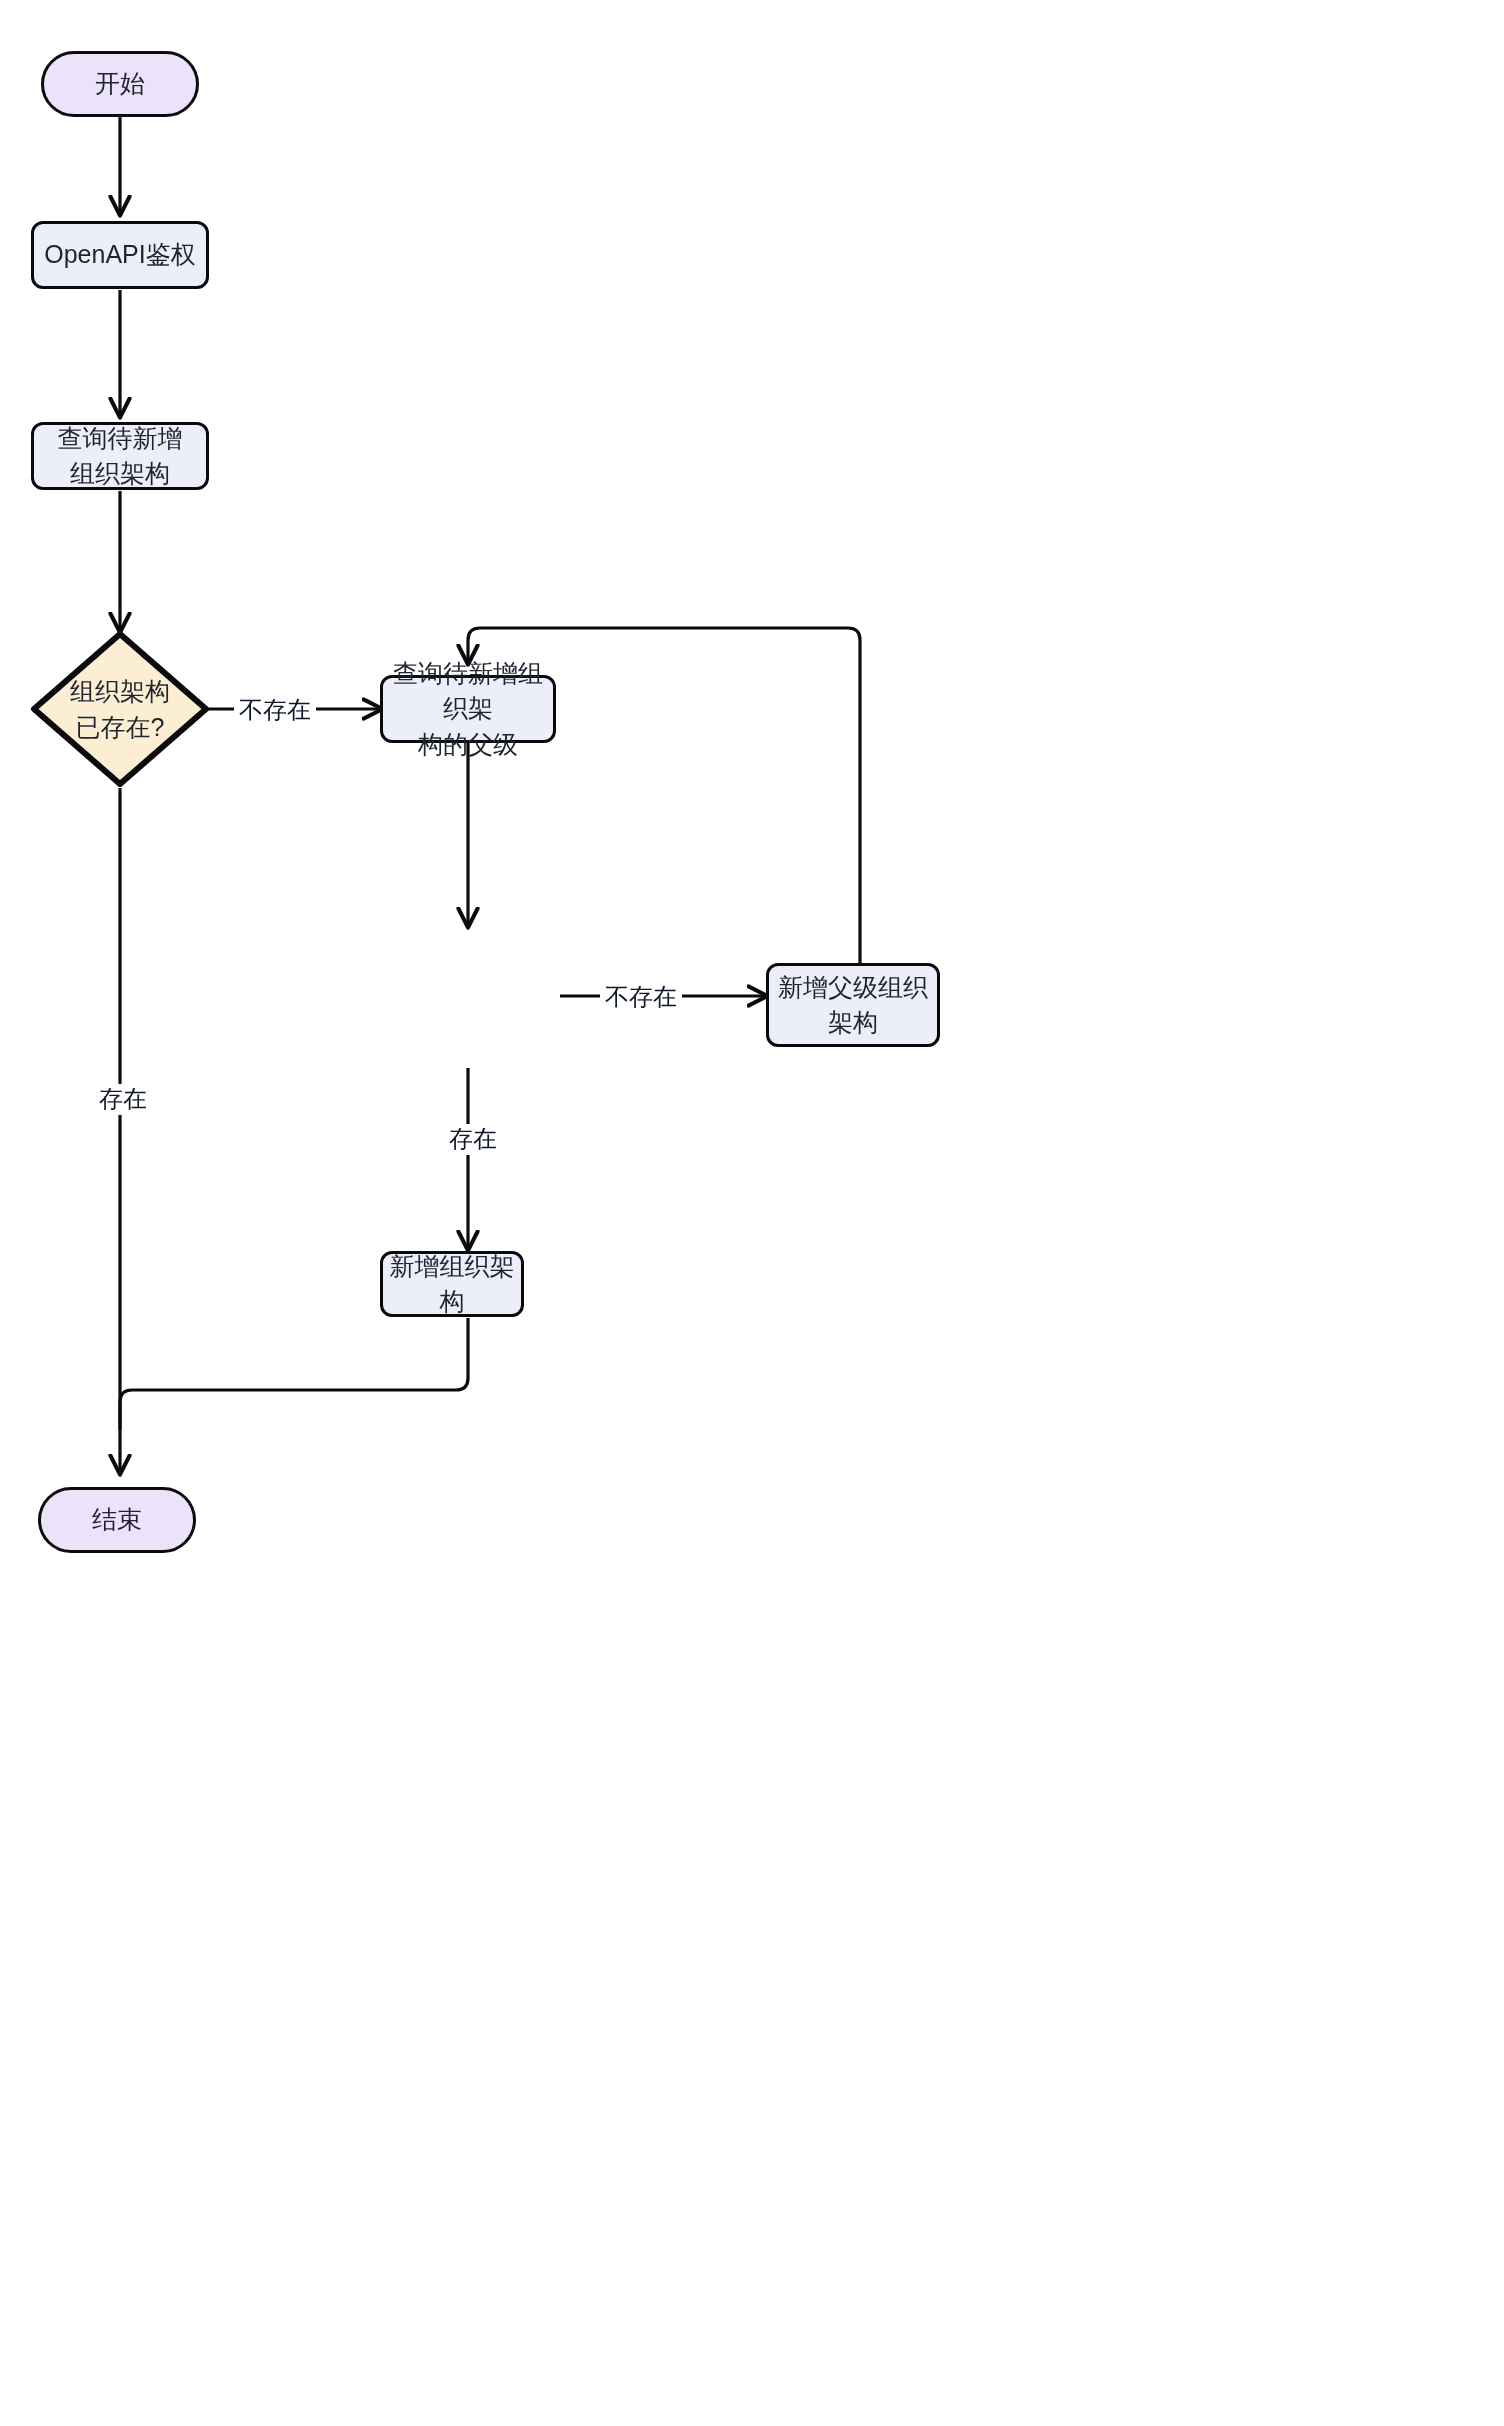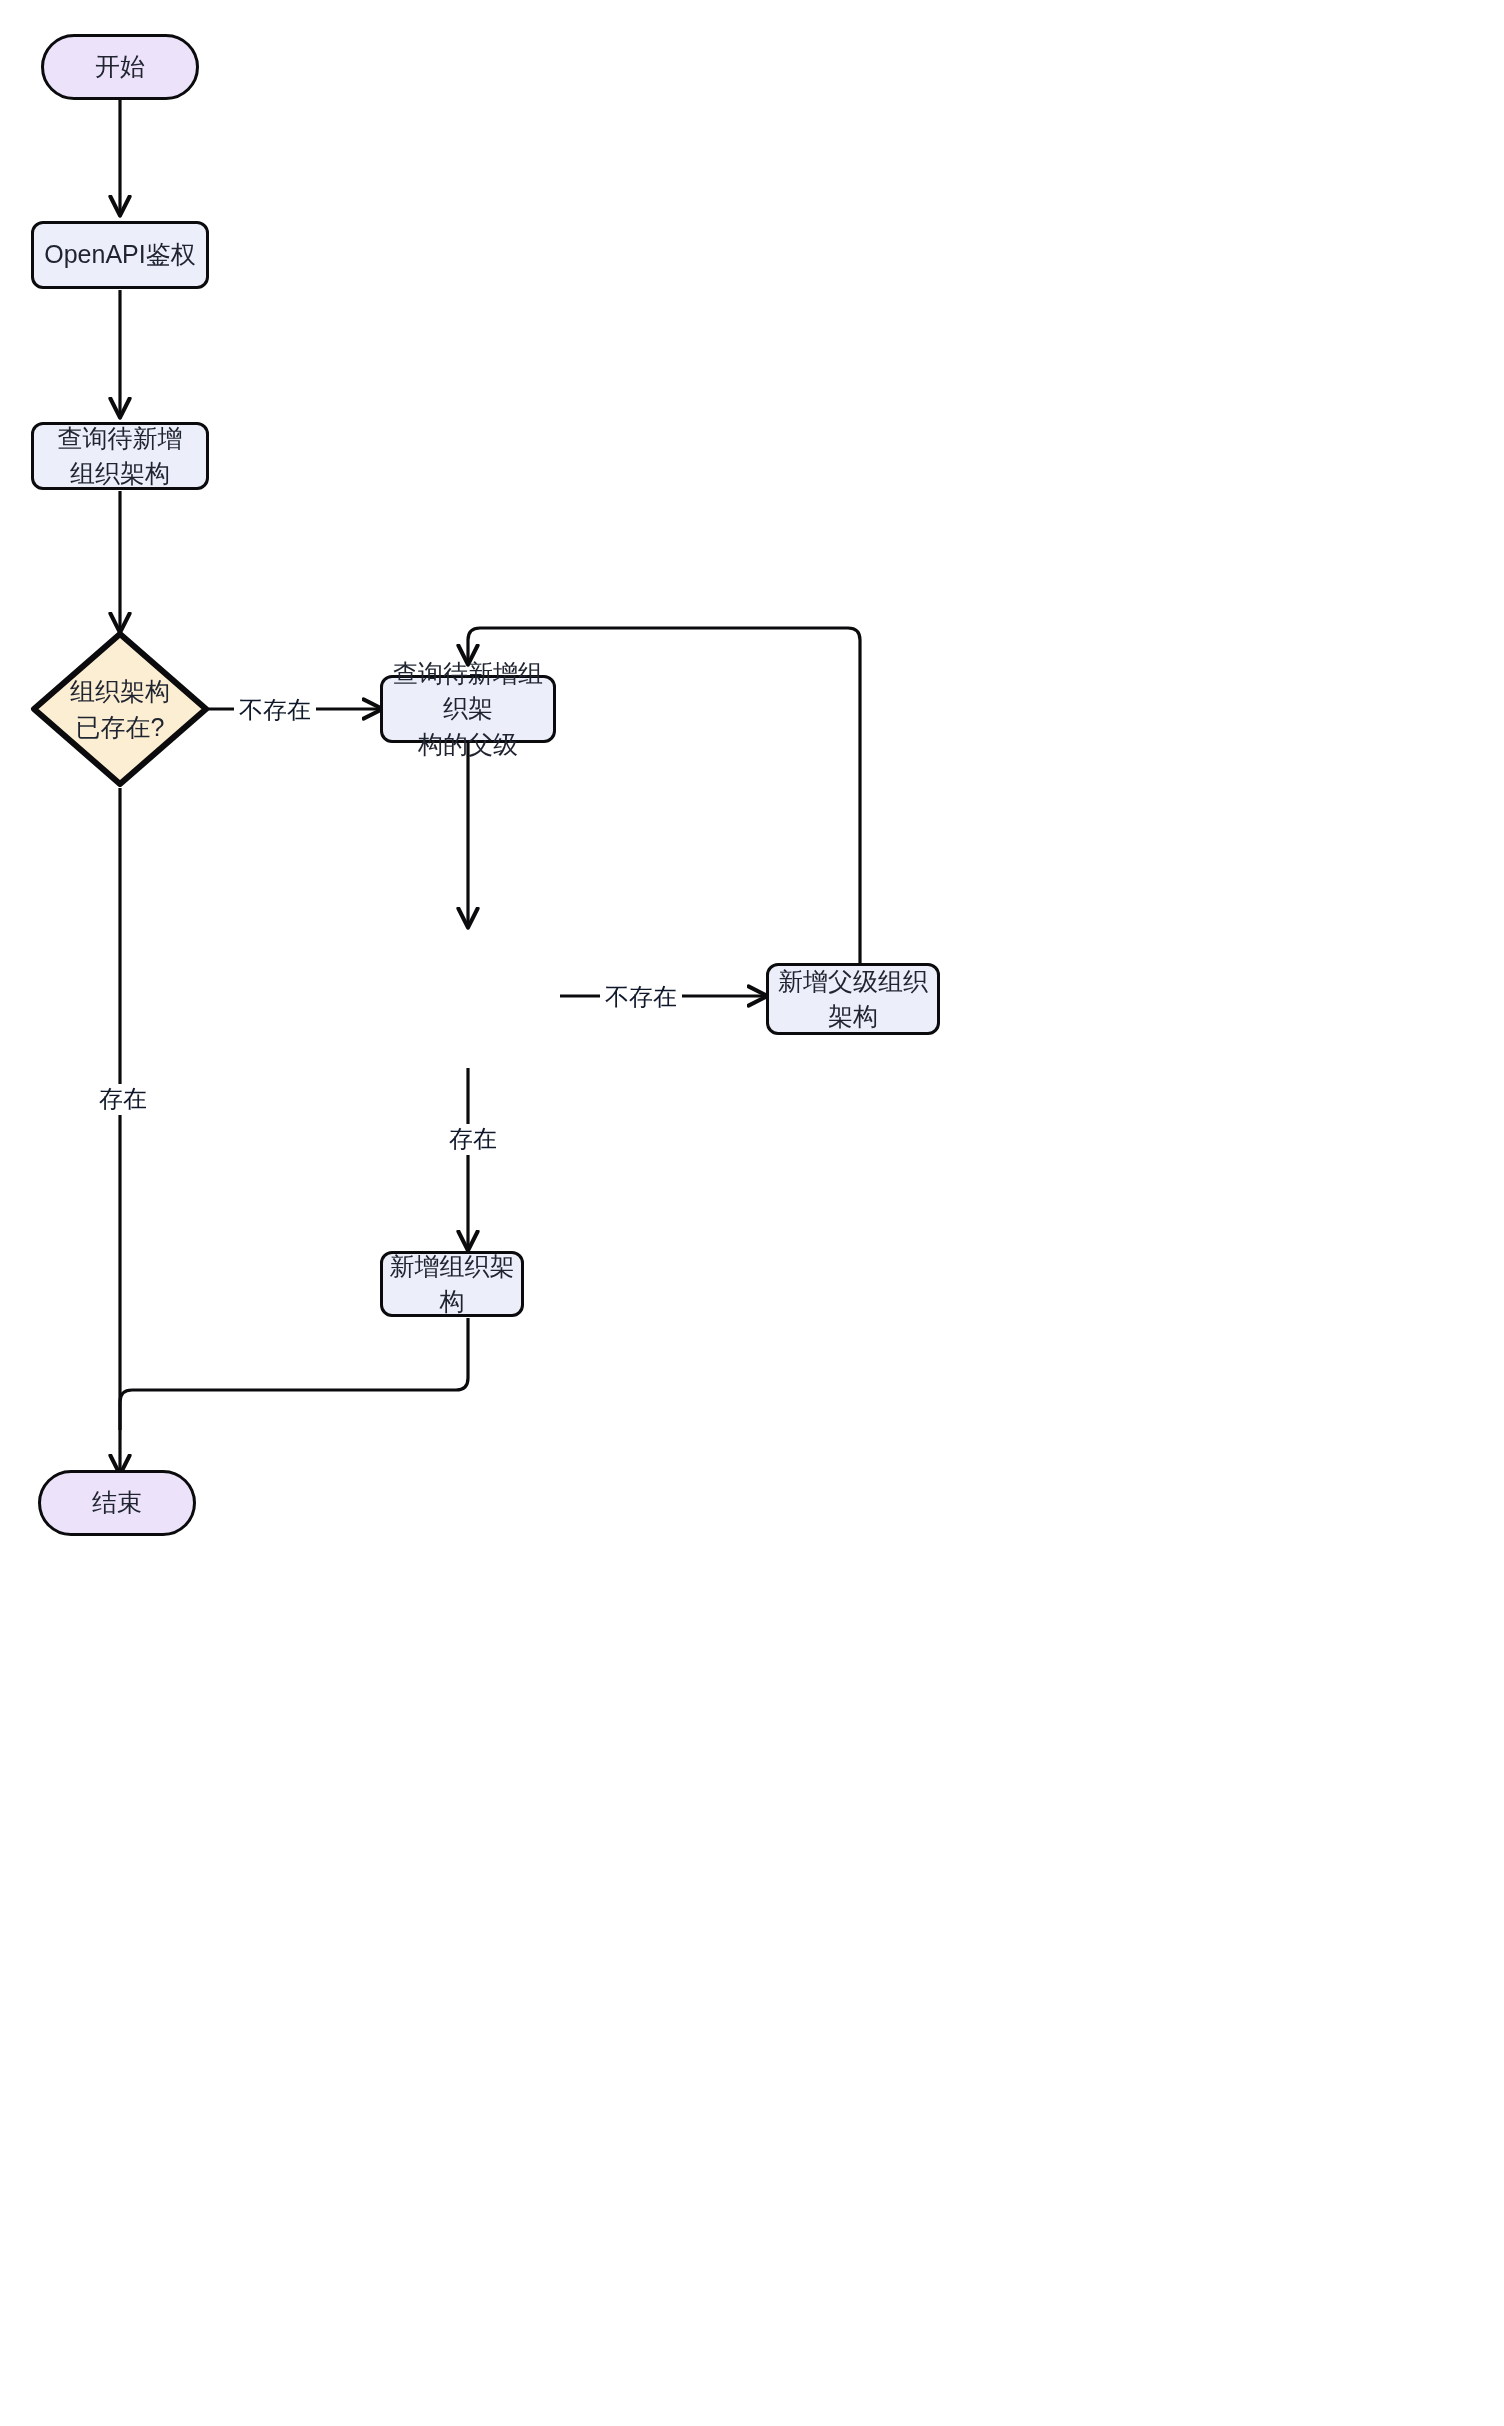--- a/index.html
+++ b/index.html
@@ -41,20 +41,21 @@
     display: block;
     width: 100%;
     white-space: pre-line;
   }
   
   .n-terminator {
     background: #ece3fa;
     border: 3.2px solid #0b0b0d;
     border-radius: 999px;
     font-size: 25px;
+    margin-top: 17px;
   }
   
   .n-process {
     background: #eceffa;
     border: 3.2px solid #0b0b0d;
     border-radius: 12px;
     font-size: 25px;
   }
   
   .n-decision {
@@ -140,21 +141,21 @@
     <span class="diamond-text">组织架构
 已存在?</span>
   </div>
 
   <div class="node n-process" style="left:380px; top:675px; width:176px; height:68px;">
     <span class="node-label">查询待新增组织架
 构的父级</span>
   </div>
 
 
-  <div class="node n-process" style="left:766px; top:963px; width:174px; height:72px;">
+  <div class="node n-process" style="left:766px; top:963px; width:174px; height:84px;">
     <span class="node-label">新增父级组织架构</span>
   </div>
 
   <div class="node n-process" style="left:380px; top:1251px; width:144px; height:66px;">
     <span class="node-label">新增组织架构</span>
   </div>
 
   <div class="node n-terminator" style="left:38px; top:1470px; width:158px; height:66px;">
     <span class="node-label">结束</span>
   </div>

